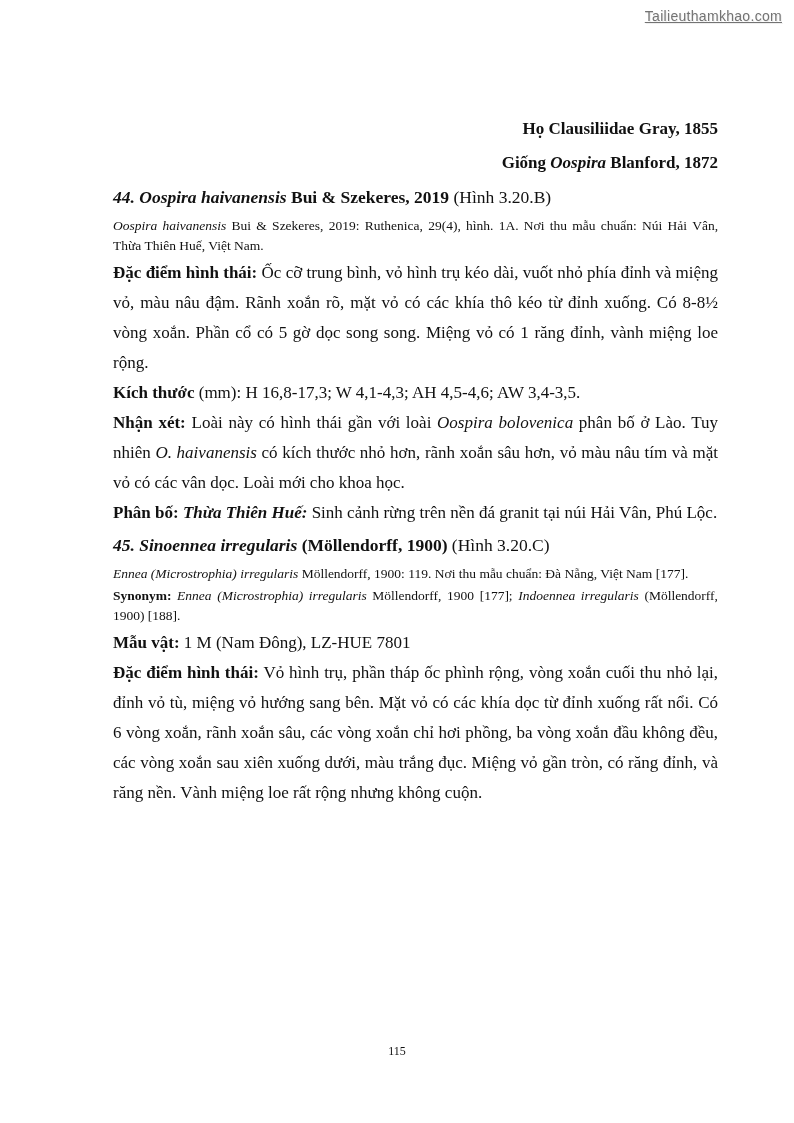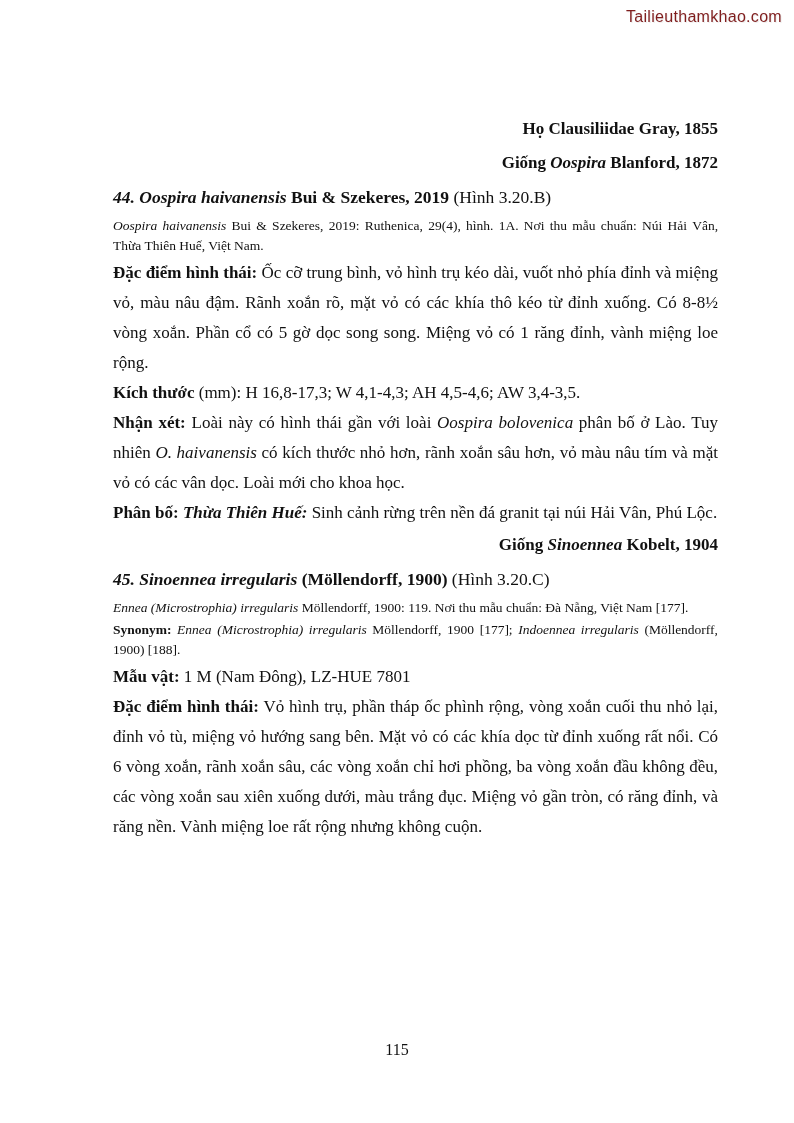--- a/index.html
+++ b/index.html
@@ -10,24 +10,25 @@
     color: #111111;
     font-family: "Liberation Serif", "DejaVu Serif", serif;
     position: relative;
     overflow: hidden;
   }
   .watermark {
     position: absolute;
     top: 8px;
     right: 12px;
     font-family: "Liberation Sans", "DejaVu Sans", sans-serif;
-    font-size: 16px;
-    color: #7f1d1d;
+    font-size: 14px;
+    color: #737373;
     text-shadow: 1px 1px 0 #efefef;
     letter-spacing: 0.3px;
+    text-decoration: underline;
   }
   .content {
     padding: 112px 76px 0 113px;
   }
   p { margin: 0; }
   .center-h {
     text-align: right;
     font-weight: bold;
     font-size: 17px;
     line-height: 34px;
@@ -50,21 +51,21 @@
   }
   .b  { font-weight: bold; }
   .i  { font-style: italic; }
   .bi { font-weight: bold; font-style: italic; }
   .pagenum {
     position: absolute;
     bottom: 64px;
     left: 0;
     width: 100%;
     text-align: center;
-    font-size: 16px;
+    font-size: 12px;
   }
 </style>
 </head>
 <body>
 
 <div>
 
   <div class="watermark">Tailieuthamkhao.com</div>
 
   <div class="content">
@@ -80,21 +81,20 @@
 
     <p class="body-p"><span class="b">Đặc điểm hình thái:</span><span> Ốc cỡ trung bình, vỏ hình trụ kéo dài, vuốt nhỏ phía đỉnh và miệng vỏ, màu nâu đậm. Rãnh xoắn rõ, mặt vỏ có các khía thô kéo từ đỉnh xuống. Có 8-8½ vòng xoắn. Phần cổ có 5 gờ dọc song song. Miệng vỏ có 1 răng đỉnh, vành miệng loe rộng.</span></p>
 
     <p class="body-p"><span class="b">Kích thước</span><span> (mm): H 16,8-17,3; W 4,1-4,3; AH 4,5-4,6; AW 3,4-3,5.</span></p>
 
     <p class="body-p"><span class="b">Nhận xét:</span><span> Loài này có hình thái gần với loài </span><span class="i">Oospira bolovenica</span><span> phân bố ở Lào. Tuy nhiên </span><span class="i">O. haivanensis</span><span> có kích thước nhỏ hơn, rãnh xoắn sâu hơn, vỏ màu nâu tím và mặt vỏ có các vân dọc. Loài mới cho khoa học.</span></p>
 
     <p class="body-p"><span class="b">Phân bố: </span><span class="bi">Thừa Thiên Huế:</span><span> Sinh cảnh rừng trên nền đá granit tại núi Hải Vân, Phú Lộc.</span></p>
 
 
-    <p class="center-h"><span>Giống </span><span class="i">Sinoennea</span><span> Kobelt, 1904</span></p>
 
     <p class="species-h"><span class="bi">45. Sinoennea irregularis</span><span class="b"> (Möllendorff, 1900)</span><span> (Hình 3.20.C)</span></p>
 
     <p class="cite-p"><span class="i">Ennea (Microstrophia) irregularis</span><span> Möllendorff, 1900: 119. Nơi thu mẫu chuẩn: Đà Nẵng, Việt Nam [177].</span></p>
 
     <p class="cite-p"><span class="b">Synonym: </span><span class="i">Ennea (Microstrophia) irregularis</span><span> Möllendorff, 1900 [177]; </span><span class="i">Indoennea irregularis</span><span> (Möllendorff, 1900) [188].</span></p>
 
     <p class="body-p"><span class="b">Mẫu vật:</span><span> 1 M (Nam Đông), LZ-HUE 7801</span></p>
 
     <p class="body-p"><span class="b">Đặc điểm hình thái:</span><span> Vỏ hình trụ, phần tháp ốc phình rộng, vòng xoắn cuối thu nhỏ lại, đỉnh vỏ tù, miệng vỏ hướng sang bên. Mặt vỏ có các khía dọc từ đỉnh xuống rất nổi. Có 6 vòng xoắn, rãnh xoắn sâu, các vòng xoắn chỉ hơi phồng, ba vòng xoắn đầu không đều, các vòng xoắn sau xiên xuống dưới, màu trắng đục. Miệng vỏ gần tròn, có răng đỉnh, và răng nền. Vành miệng loe rất rộng nhưng không cuộn.</span></p>

